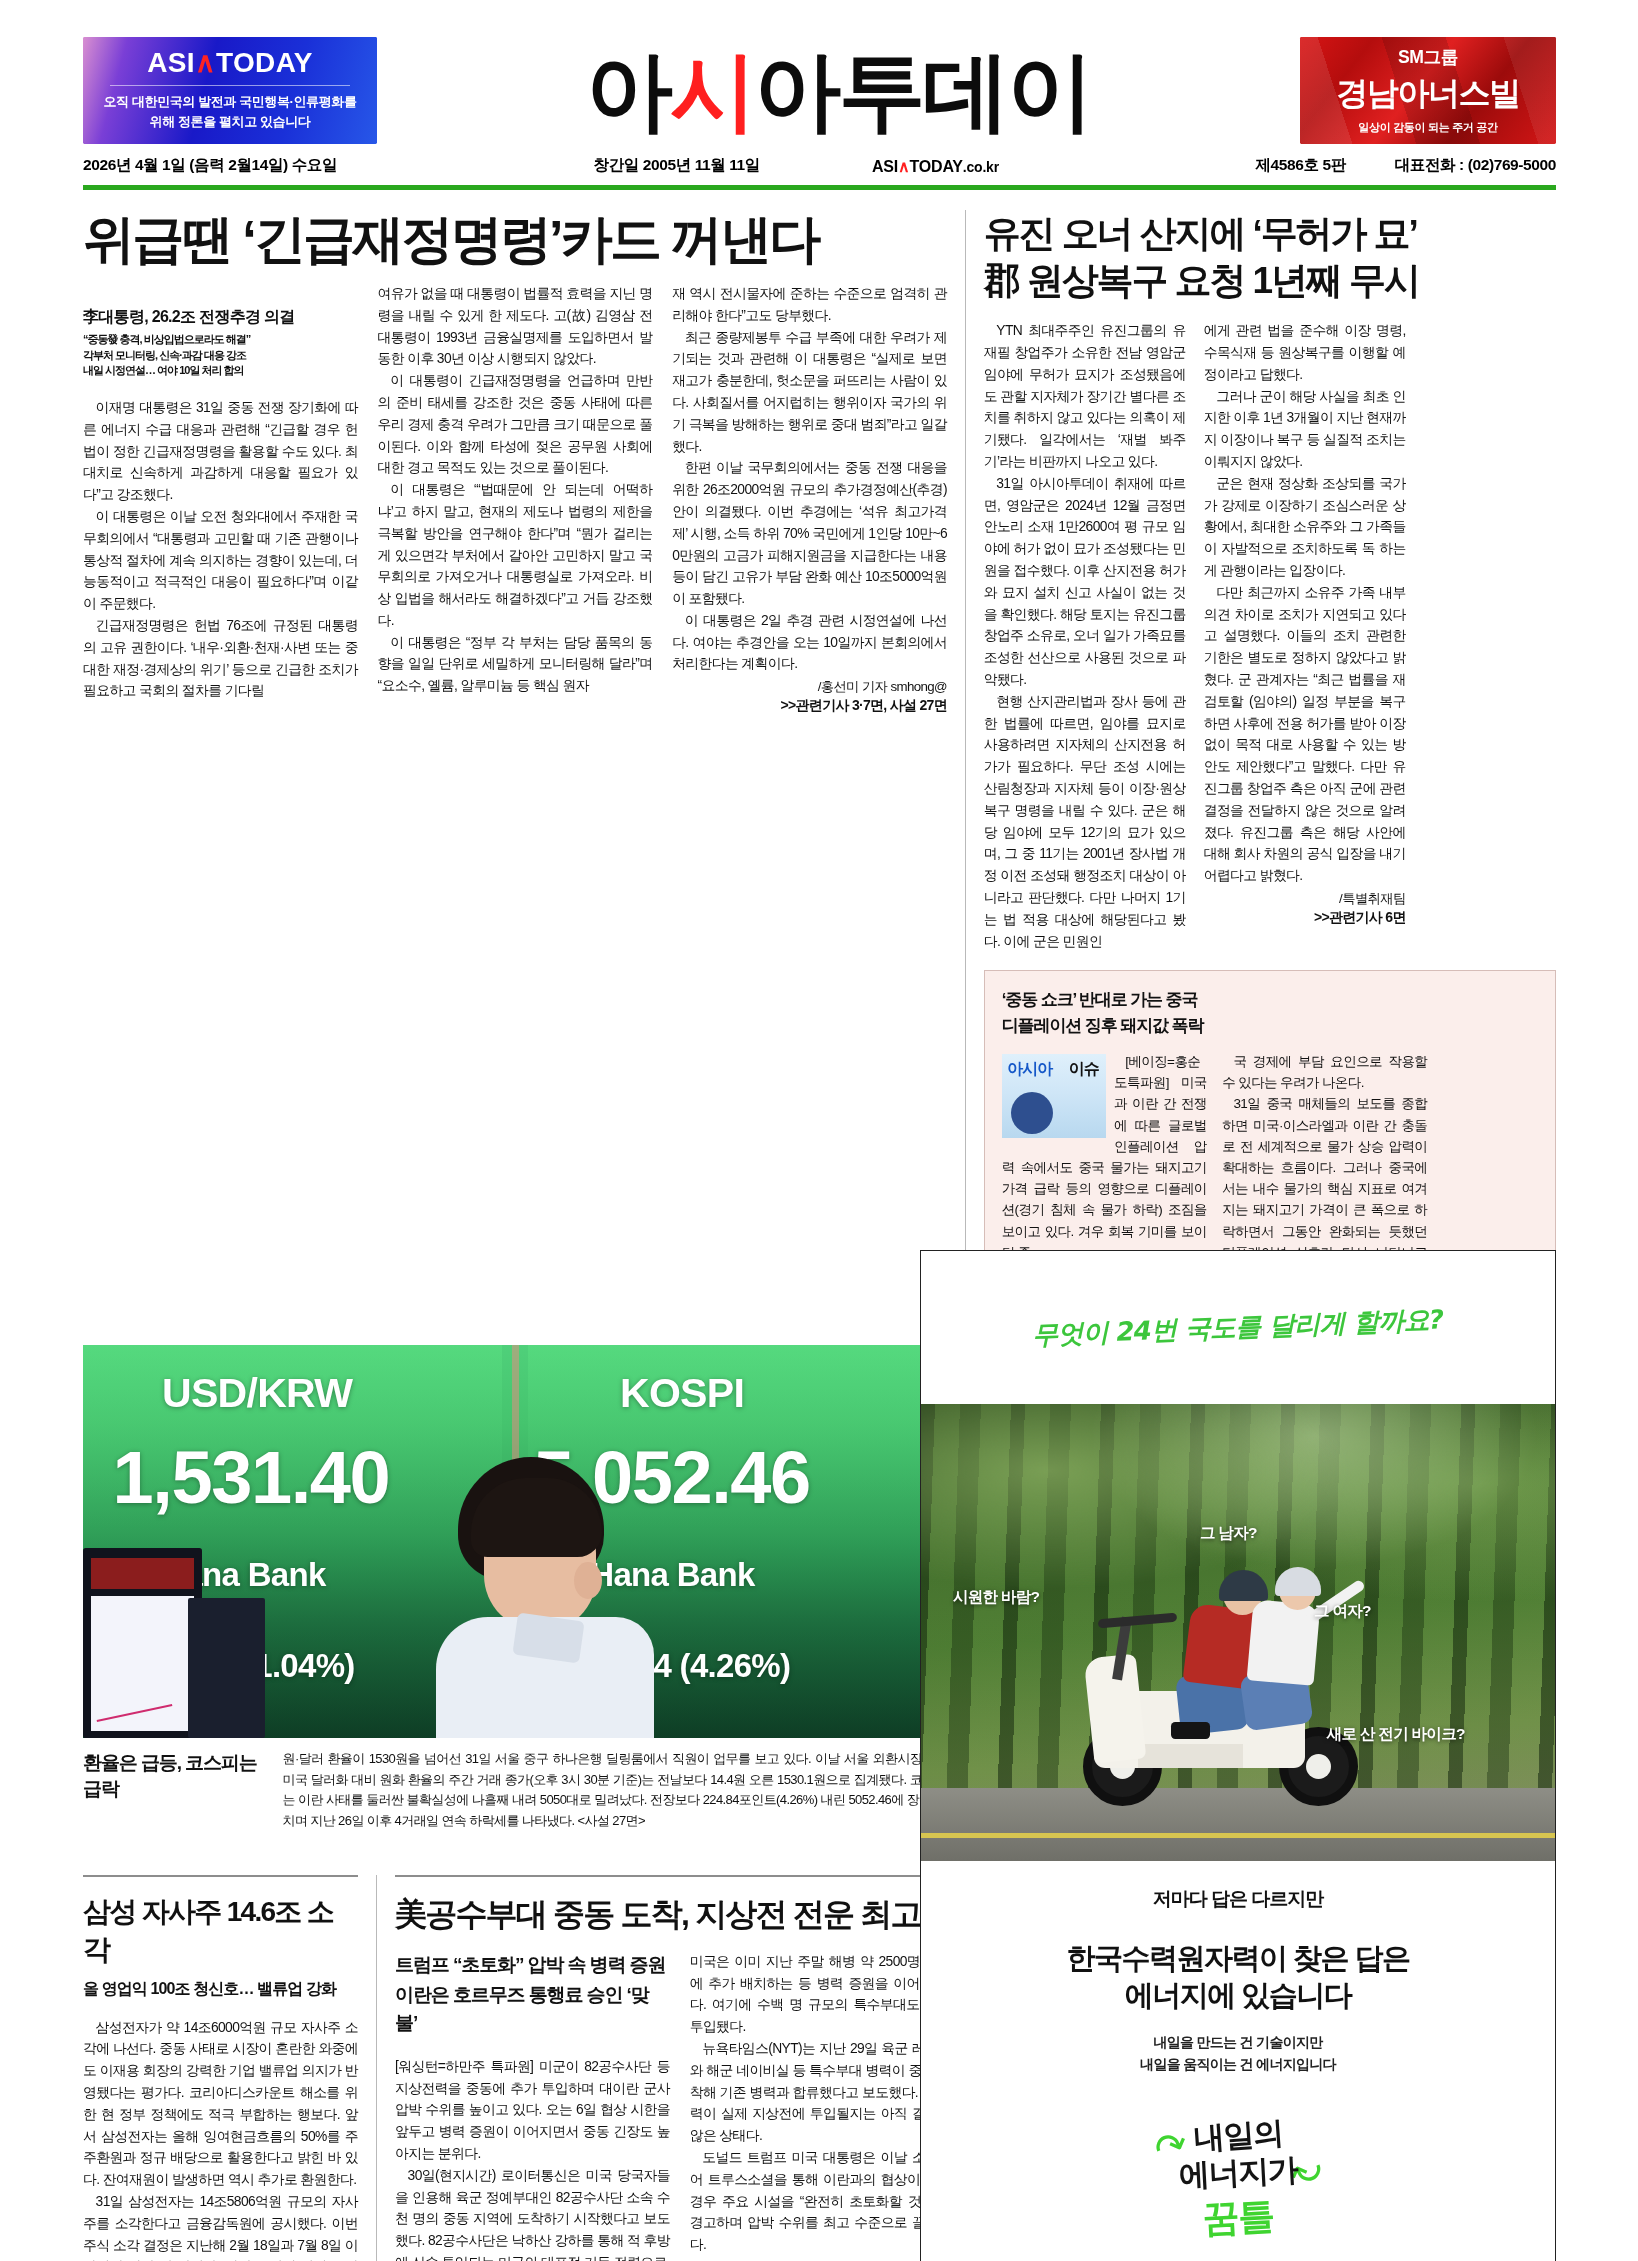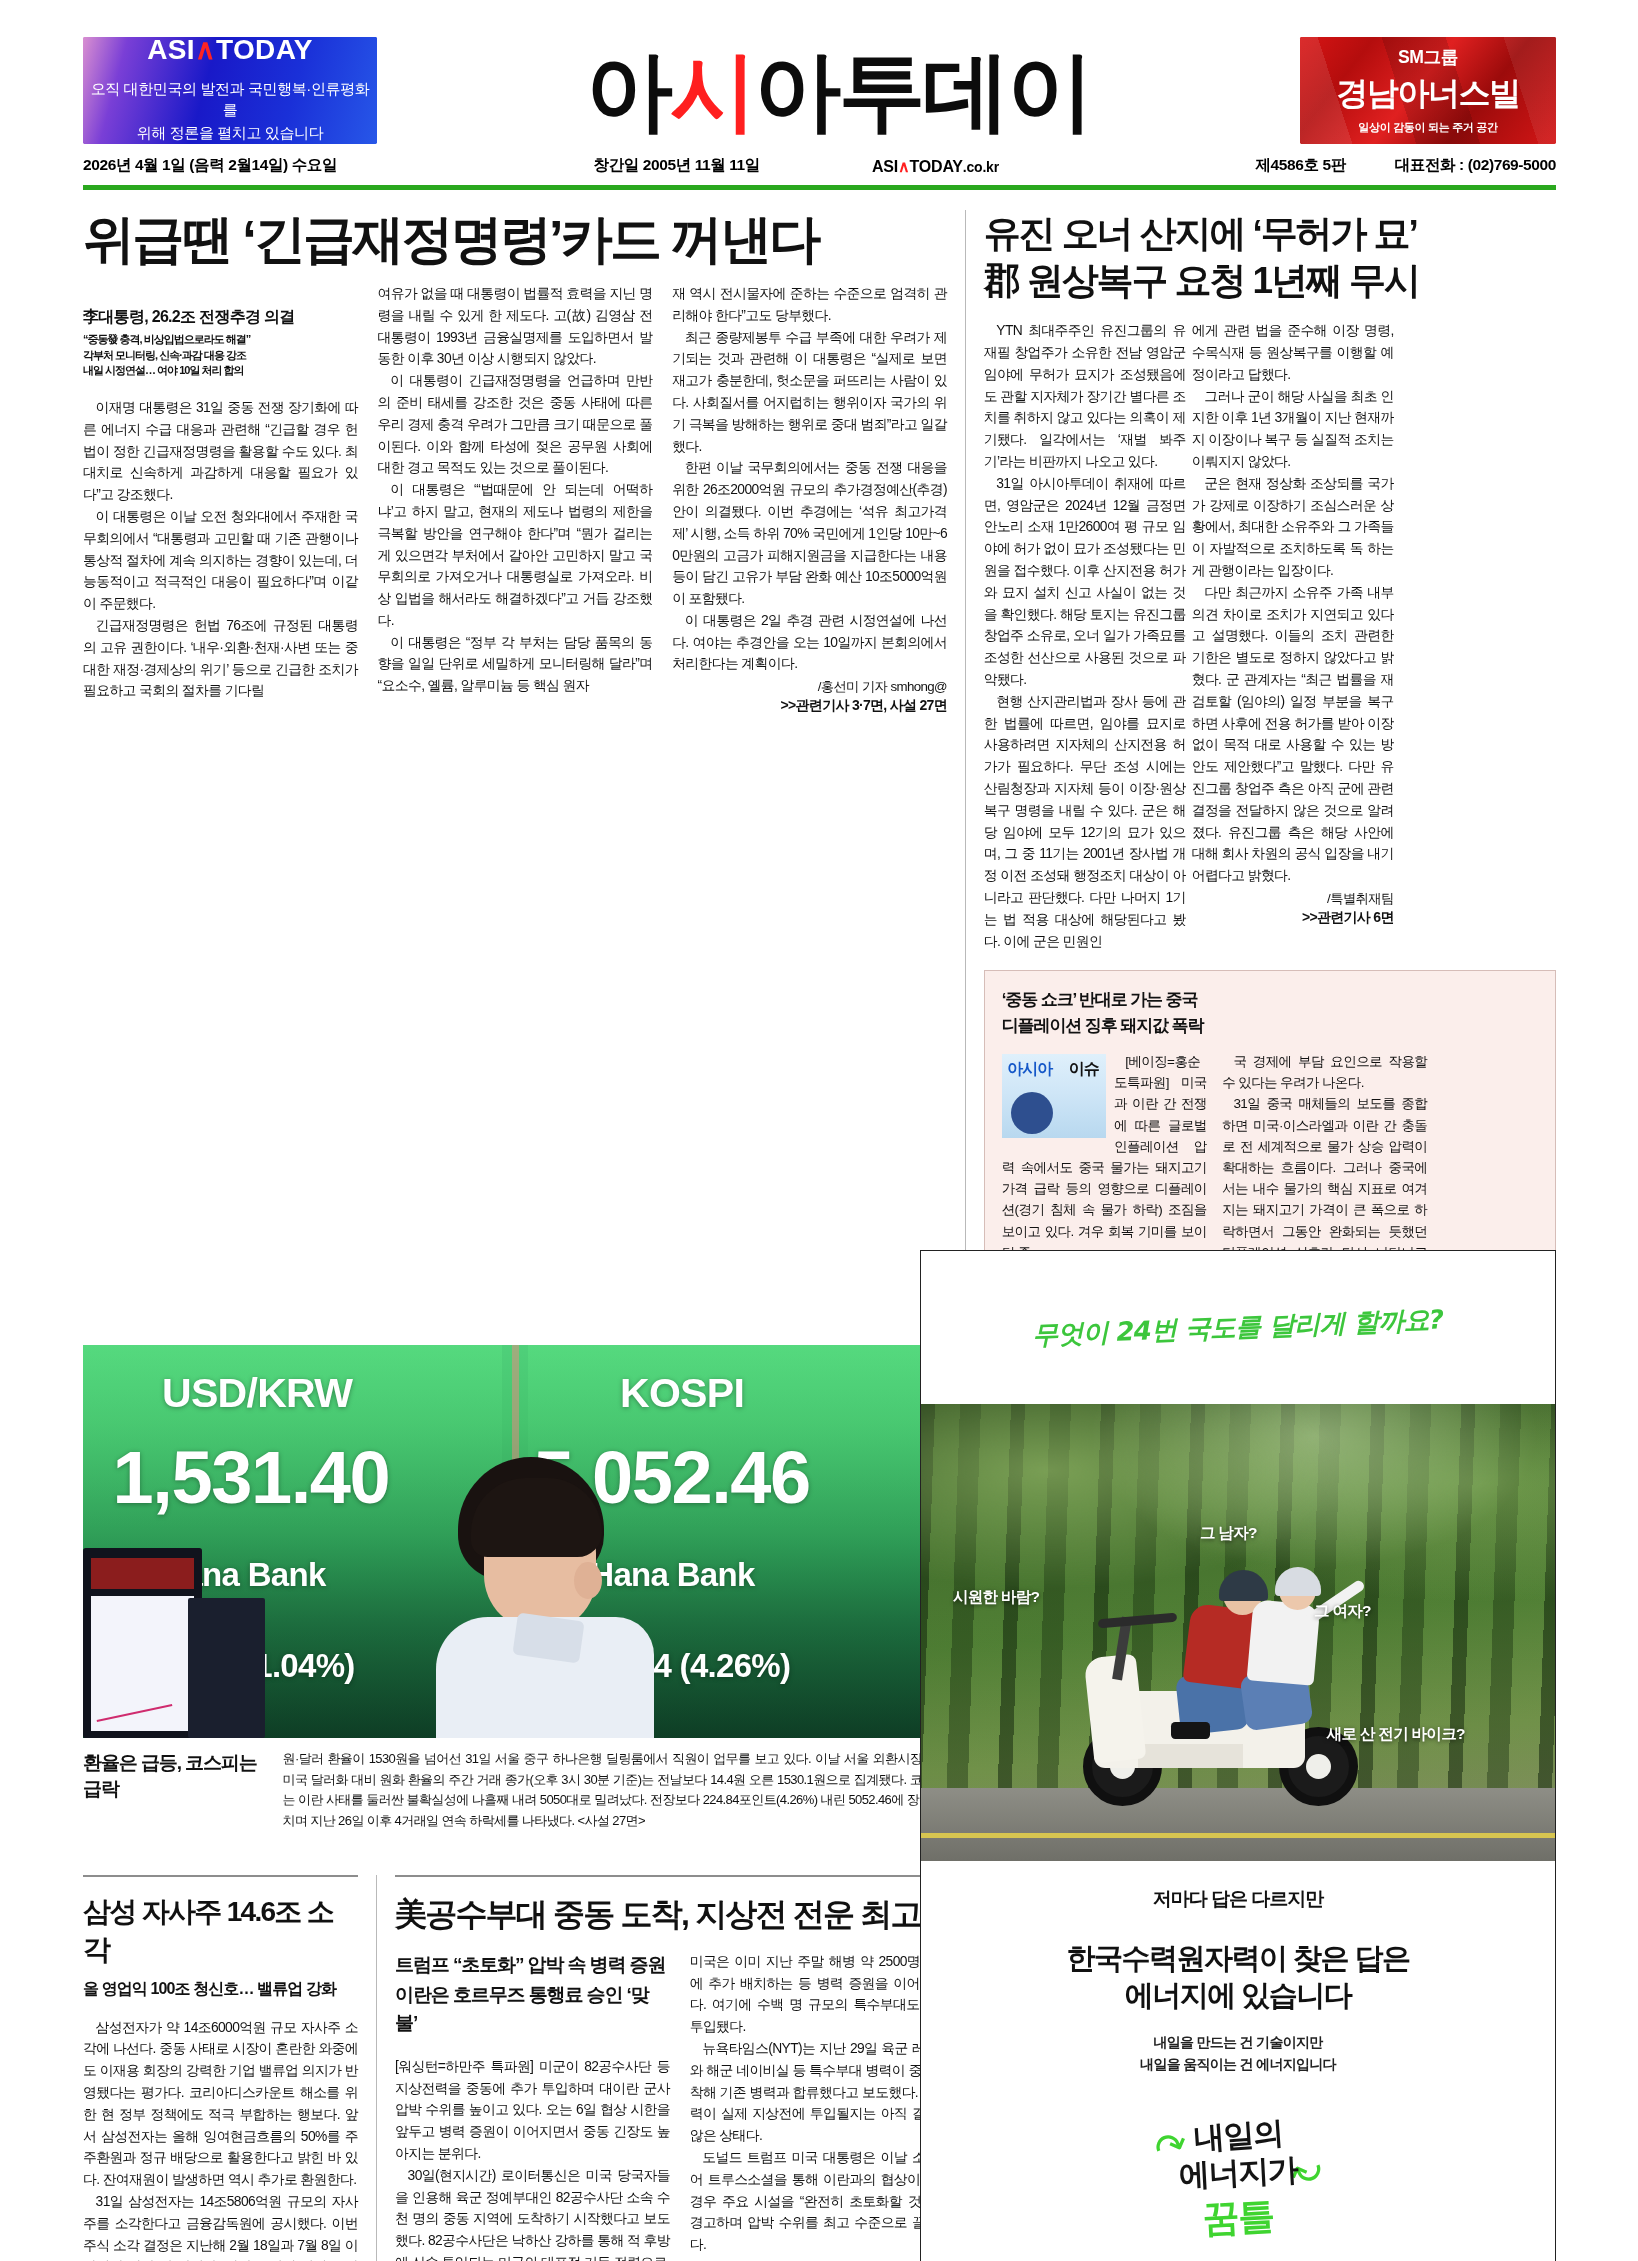--- a/index.html
+++ b/index.html
@@ -16,21 +16,21 @@
   .masthead { display: flex; align-items: center; justify-content: space-between;
     padding: 31px 83px 0 83px; height: 149px; }
   .promo-box { width: 294px; height: 107px; border-radius: 1.4px;
     background: linear-gradient(105deg,#d98fd1 0%,#7a3fd6 14%,#1919c8 42%,#1a30d8 70%,#2757e8 100%);
     display:flex; flex-direction:column; align-items:center; justify-content:center; gap:2.8px;
     padding: 5.6px 7px; }
   .promo-logo { font-size: 28px; font-weight: 800; color:#fff; letter-spacing: 0.4px;
     line-height:1; font-family:"Liberation Sans",sans-serif; }
   .promo-logo .acc { color:#ff2323; }
   .promo-rule { width: 86%; height: 0.7px; background: rgba(255,255,255,.55); margin: 5.6px 0 4.2px; }
-  .promo-line { font-size: 15px; font-weight: 400; color:#fff; line-height: 1.38; text-align:center;
+  .promo-line { font-size: 13px; font-weight: 700; color:#fff; line-height: 1.38; text-align:center;
     letter-spacing:-0.4px; }
 
   .mast-title { flex: 1; text-align: center; padding: 0 18px; }
   .mast-title .kr { font-size: 87px; font-weight: 900; letter-spacing: -2.8px; line-height: 1;
     color: #0c0c0c; font-family: "Liberation Sans", sans-serif; }
   .mast-title .kr .acc { color:#ff1f1f; }
 
   .ad-box { width: 256px; height: 107px; border-radius:1.4px; overflow:hidden;
     background: linear-gradient(128deg,#d81414 0%,#b40d0d 22%,#e02020 46%,#9c0b0b 68%,#d41616 100%);
     display:flex; flex-direction:column; align-items:center; justify-content:center; gap:8px; position:relative;}
@@ -68,21 +68,21 @@
   .cols3 { display:flex; gap: 19.7px; margin-top: 15.5px; }
   .cols3 .col { width: 275px; }
   .bodytext { font-size: 13.8px; line-height: 1.58; letter-spacing:-0.6px; text-align: justify;
     text-justify: inter-character; word-break: break-all; }
   .bodytext p { text-indent: 12.6px; margin-bottom: 0; }
   .bodytext p.noind { text-indent: 0; }
   .byline { text-align:right; font-size:13.3px; letter-spacing:-0.6px; margin-top:2.8px;}
   .related { text-align:right; font-weight:800; font-size:14px; letter-spacing:-0.7px; margin-top:1.4px;}
 
   
-  .rcols { display:flex; gap: 6px; margin-top: 15.5px; }
+  .rcols { display:flex; gap: 18px; margin-top: 15.5px; }
   .rcols .col { width: 202px; }
 
   
   .photo-wrap { margin-top: 12.6px; width: 864px; height: 393px; position:relative; overflow:hidden;
     background:#0c4f2c; }
   .ticker-bg { position:absolute; inset:0;
     background: linear-gradient(180deg,#4fd07a 0%,#45c46e 20%,#2f9c57 48%,#1d6a3e 72%,#123f27 100%); }
   .ticker-panel { position:absolute; top:0; bottom:0; width:48.5%;
     background: linear-gradient(180deg,rgba(90,225,130,.55) 0%,rgba(40,150,80,.35) 55%,rgba(10,60,35,.5) 100%); }
   .tp-left { left:0; } .tp-right { right:0; }

